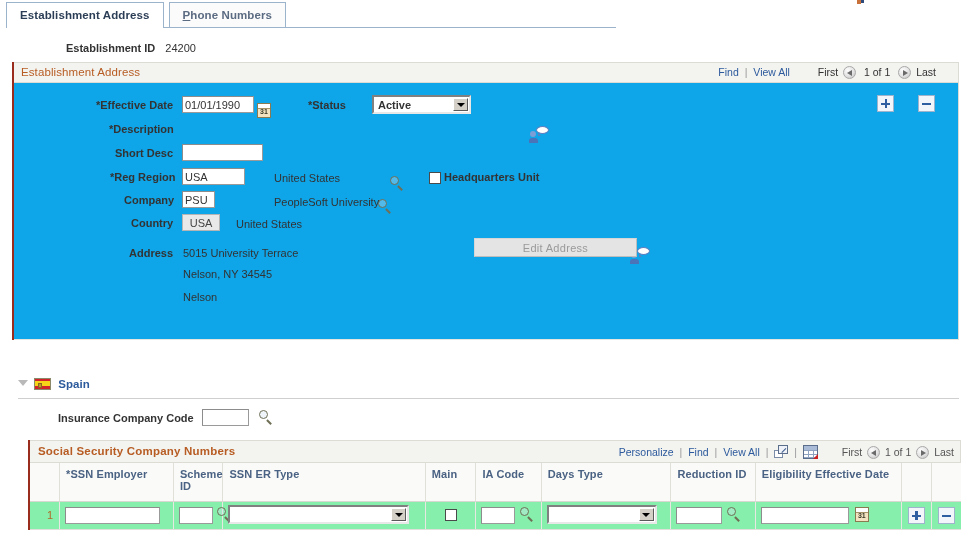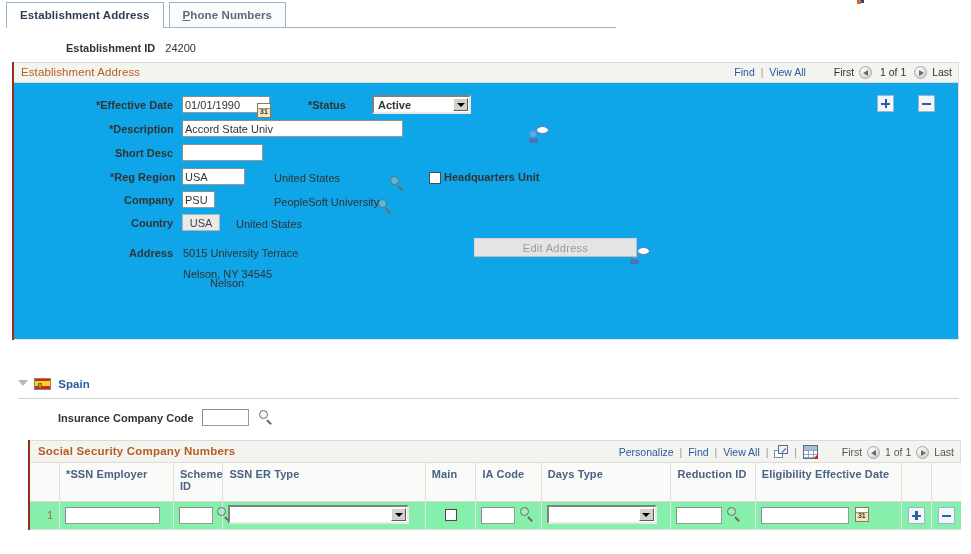--- a/index.html
+++ b/index.html
@@ -116,21 +116,21 @@
   .gb-title {
     position: absolute;
     left: 7px;
     top: 3px;
     font-size: 11.5px;
     color: #b75c22;
     letter-spacing: 0.1px;
   }
   .gb-nav {
     position: absolute;
-    right: 6px;
+    right: 22px;
     top: 3px;
     font-size: 10.5px;
     white-space: nowrap;
     color: #555;
   }
   .gb-nav a {
     color: #2c5a9c;
     text-decoration: none;
     cursor: pointer;
   }
@@ -682,36 +682,35 @@
       <span class="firstlast">Last</span>
     </span>
   </div>
 
   <div class="gb-body">
 
     
     <div class="f" style="left:82px; top:16px;">
       <span class="lbl">*Effective Date</span>
     </div>
-    <input class="txt f" style="left: 168px; top: 13px; width: 88px;" value="01/01/1990">
+    <input class="txt f" style="left: 168px; top: 13px; width: 72px;" value="01/01/1990">
     <span class="cal f" style="left:243px; top:13px;"></span>
 
     <div class="f" style="left:294px; top:16px;">
       <span class="lbl">*Status</span>
     </div>
     <div class="sel f" style="left:341px; top:12px; width:99px;">
       <span class="val">Active</span>
       <span class="btn"></span>
     </div>
 
     
     <div class="f" style="left:95px; top:40px;">
       <span class="lbl">*Description</span>
     </div>
-    <input class="txt f" style="left: 168px; top: 37px; width: 221px;" value="Accord State Univ">
     <span class="cmt f" style="left:397px; top:37px;">
       <span class="bub"></span><span class="head"></span><span class="body"></span>
     </span>
 
     
     <div class="f" style="left:101px; top:64px;">
       <span class="lbl">Short Desc</span>
     </div>
     <input class="txt f" style="left: 168px; top: 61px; width: 81px;" value="">
 
@@ -739,21 +738,21 @@
     <div class="f" style="left:117px; top:134px;">
       <span class="lbl">Country</span>
     </div>
     <div class="ro-box f" style="left:168px; top:131px; width:38px;">USA</div>
     <div class="f plain" style="left:222px; top:135px;">United States</div>
 
     
     <div class="f lbl" style="left:115px; top:164px;">Address</div>
     <div class="f plain" style="left:169px; top:164px;">5015 University Terrace</div>
     <div class="f plain" style="left:169px; top:185px;">Nelson, NY 34545</div>
-    <div class="f plain" style="left:169px; top:194px;margin-left:27px;">Nelson</div>
+    <div class="f plain" style="left:169px; top:208px;">Nelson</div>
 
     <span class="cmt f" style="left:440px; top:158px;">
       <span class="bub"></span><span class="head"></span><span class="body"></span>
     </span>
     <div class="btn-disabled f" style="left:460px; top:155px; width:163px;">Edit Address</div>
 
     
     <span class="pmbtn plus f" style="left:664px; top:4px;"></span>
     <span class="pmbtn f" style="left:685px; top:4px;"></span>
 

